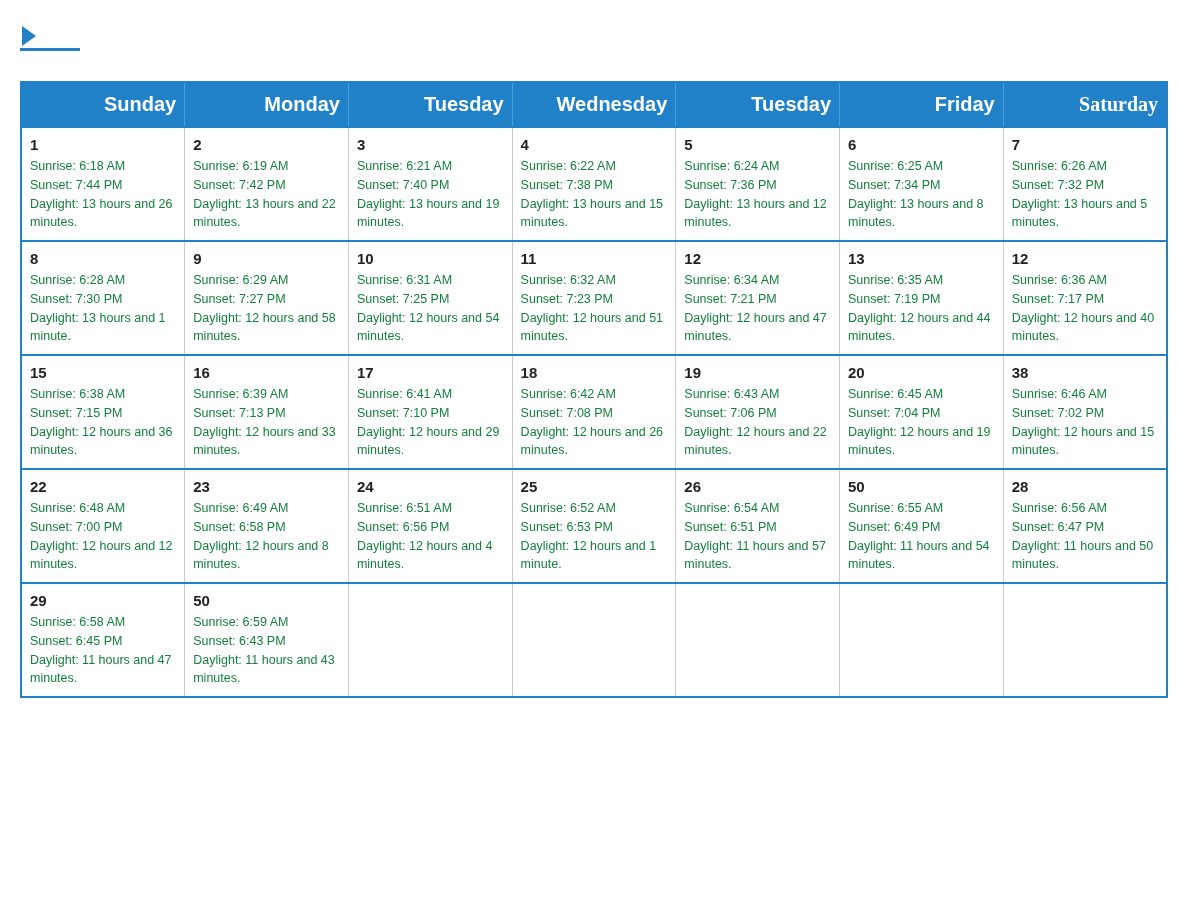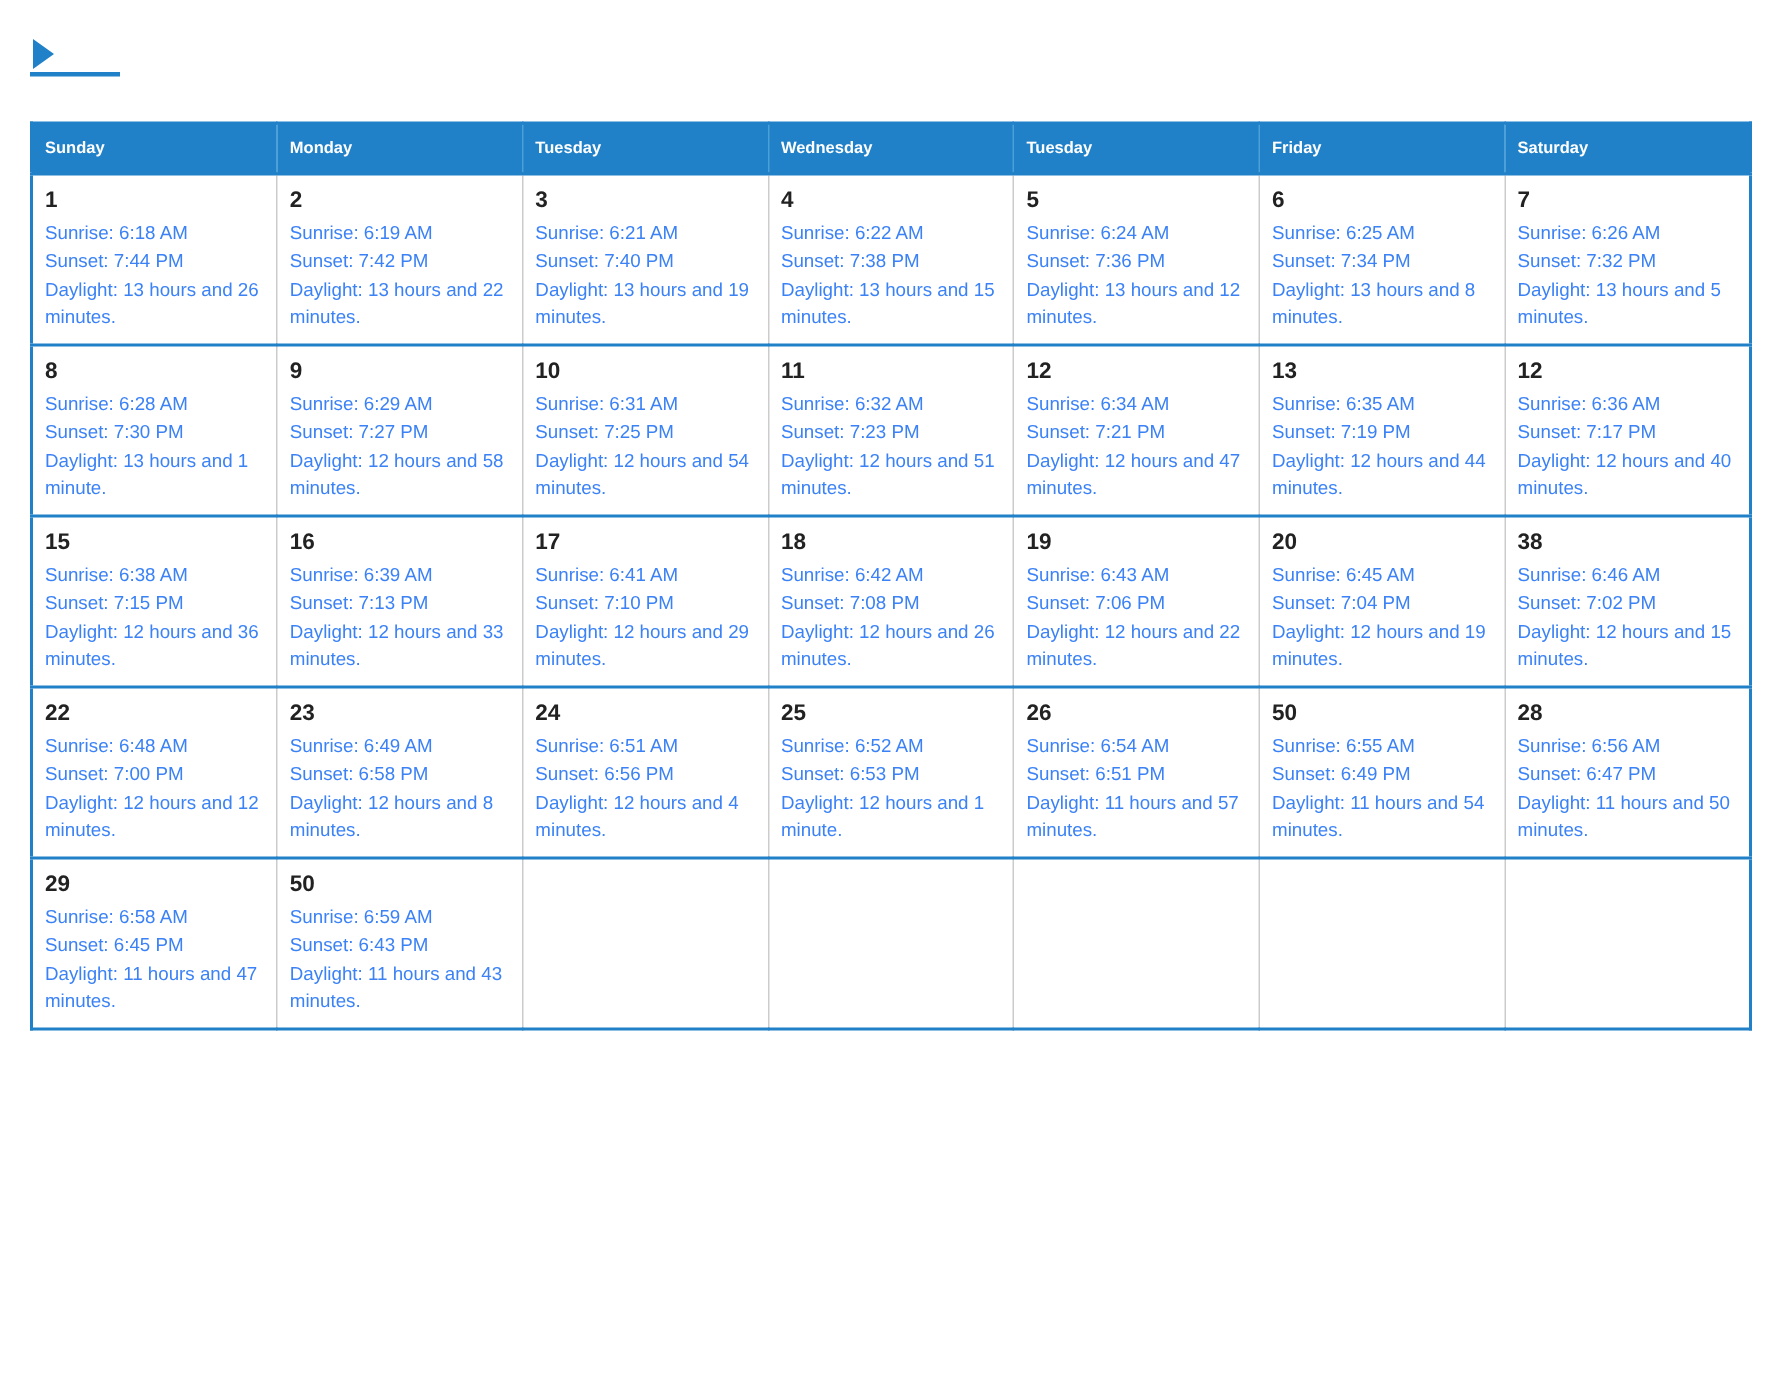--- a/index.html
+++ b/index.html
@@ -74,29 +74,30 @@
     table {
       width: 100%;
       border-collapse: collapse;
       border: 2px solid #2080c8;
     }
     thead tr {
       background-color: #2080c8;
     }
     thead th {
       color: #fff;
-      font-size: 11px;
+      font-size: 20px;
       font-weight: bold;
       padding: 10px 8px;
-      text-align: left;
+      text-align: right;
       border-right: 1px solid #4aa0d8;
       margin-top: 15px;
     }
     thead th:last-child {
       border-right: none;
+      font-family: Liberation Serif, serif;
     }
     tbody tr {
       border-top: 2px solid #2080c8;
     }
     tbody td {
       vertical-align: top;
       padding: 8px 8px;
       border-right: 1px solid #ccc;
       font-size: 13px;
       color: #333;
@@ -107,21 +108,21 @@
       border-right: none;
     }
     .day-number {
       font-size: 15px;
       font-weight: bold;
       color: #222;
       margin-bottom: 4px;
     }
     .day-info {
       font-size: 12.5px;
-      color: #3b82f6;
+      color: #15803d;
       line-height: 1.5;
     }
     .empty-cell {
       background: #fff;
     }
   </style>
 </head>
 <body>
 
 <div class="header-area">

